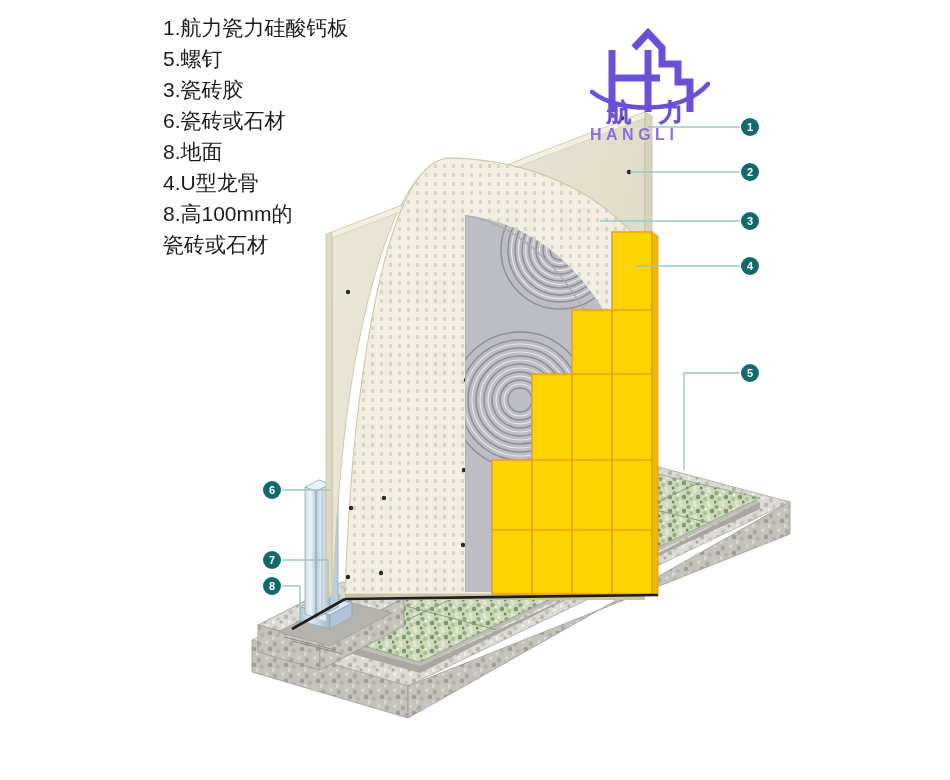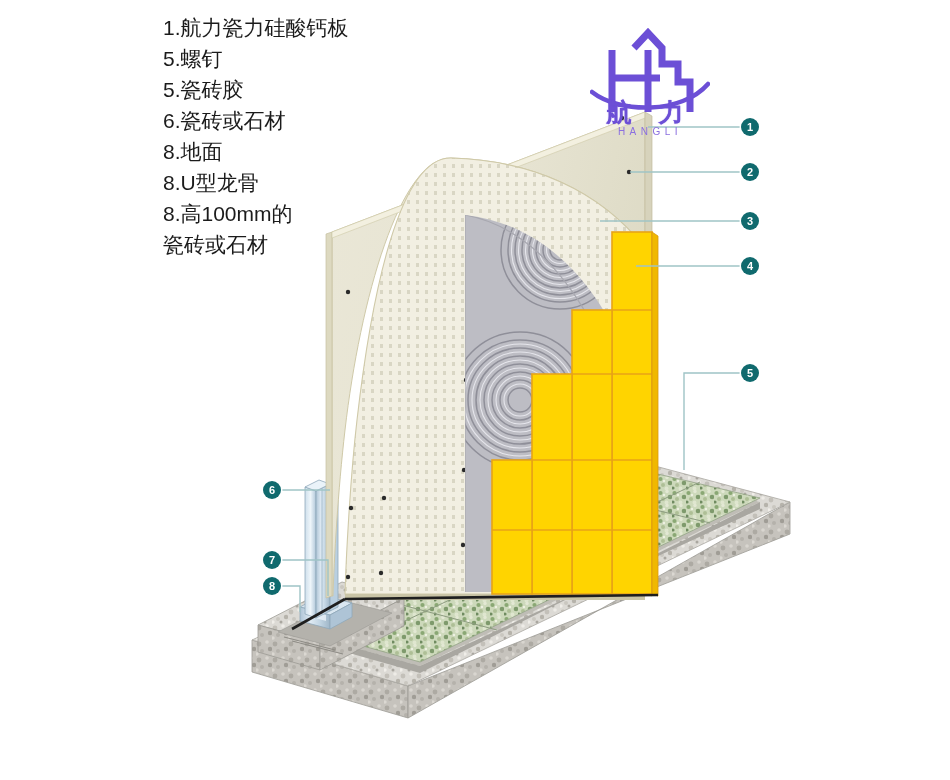--- a/index.html
+++ b/index.html
@@ -11,43 +11,43 @@
   
   .legend{position:absolute;left:163px;top:12px;width:300px;}
   .legend-item{font-size:21px;line-height:31px;color:#1b1b1b;white-space:nowrap;
                letter-spacing:0px;}
 
   
   .logo{position:absolute;left:590px;top:20px;width:120px;height:115px;}
   .logo-cn{position:absolute;left:590px;top:96px;width:120px;text-align:center;
            font-size:25px;font-weight:bold;color:#6c4fd6;letter-spacing:10px;
            text-shadow:0 0 1px #6c4fd6;}
-  .logo-en{position:absolute;left:590px;top:126px;width:120px;text-align:center;
-           font-size:10px;font-weight:normal;color:#8b6fe0;letter-spacing:4.5px;}
+  .logo-en{position:absolute;left:590px;top:126px;width:120px;text-align:left;
+           font-size:16px;font-weight:bold;color:#8b6fe0;letter-spacing:4.5px;}
 
   
   .badge{position:absolute;width:18px;height:18px;border-radius:50%;
          background:#106a6e;color:#ffffff;font-size:11px;font-weight:bold;
          line-height:18px;text-align:center;
          box-shadow:0 0 0 1.5px #ffffff;}
 
   svg{position:absolute;left:0;top:0;}
 </style>
 </head>
 <body>
 
 <div id="stage">
 
   <div class="legend">
     <div class="legend-item">1.航力瓷力硅酸钙板</div>
     <div class="legend-item">5.螺钉</div>
-    <div class="legend-item">5.瓷砖胶</div>
+    <div class="legend-item">3.瓷砖胶</div>
     <div class="legend-item">6.瓷砖或石材</div>
     <div class="legend-item">8.地面</div>
-    <div class="legend-item">8.U型龙骨</div>
+    <div class="legend-item">4.U型龙骨</div>
     <div class="legend-item">8.高100mm的</div>
     <div class="legend-item">瓷砖或石材</div>
   </div>
 
   <svg width="950" height="780" viewBox="0 0 950 780">
     <defs>
 
       <pattern id="dots" width="9" height="9" patternUnits="userSpaceOnUse">
         <rect width="9" height="9" fill="#f2efe2"></rect>
         <rect x="2" y="2" width="3" height="4" fill="#d9d6c4"></rect>

